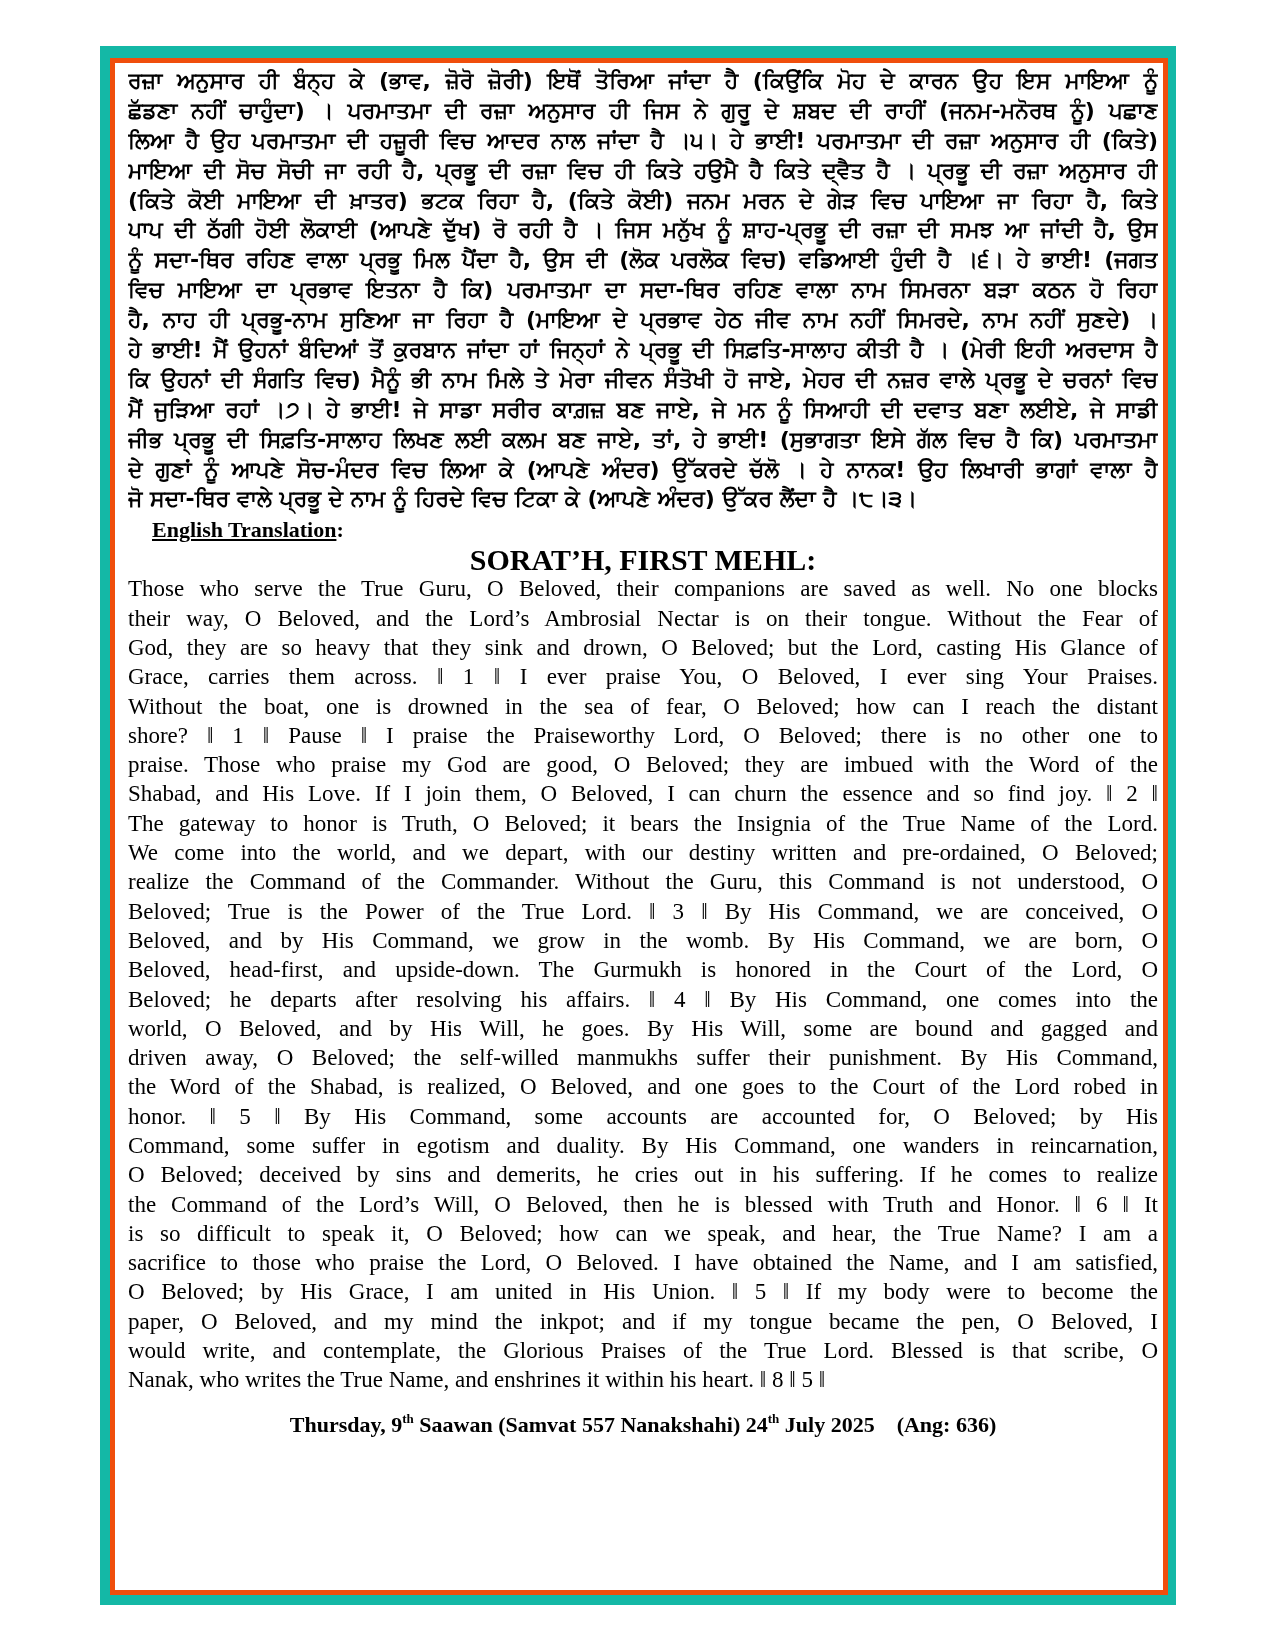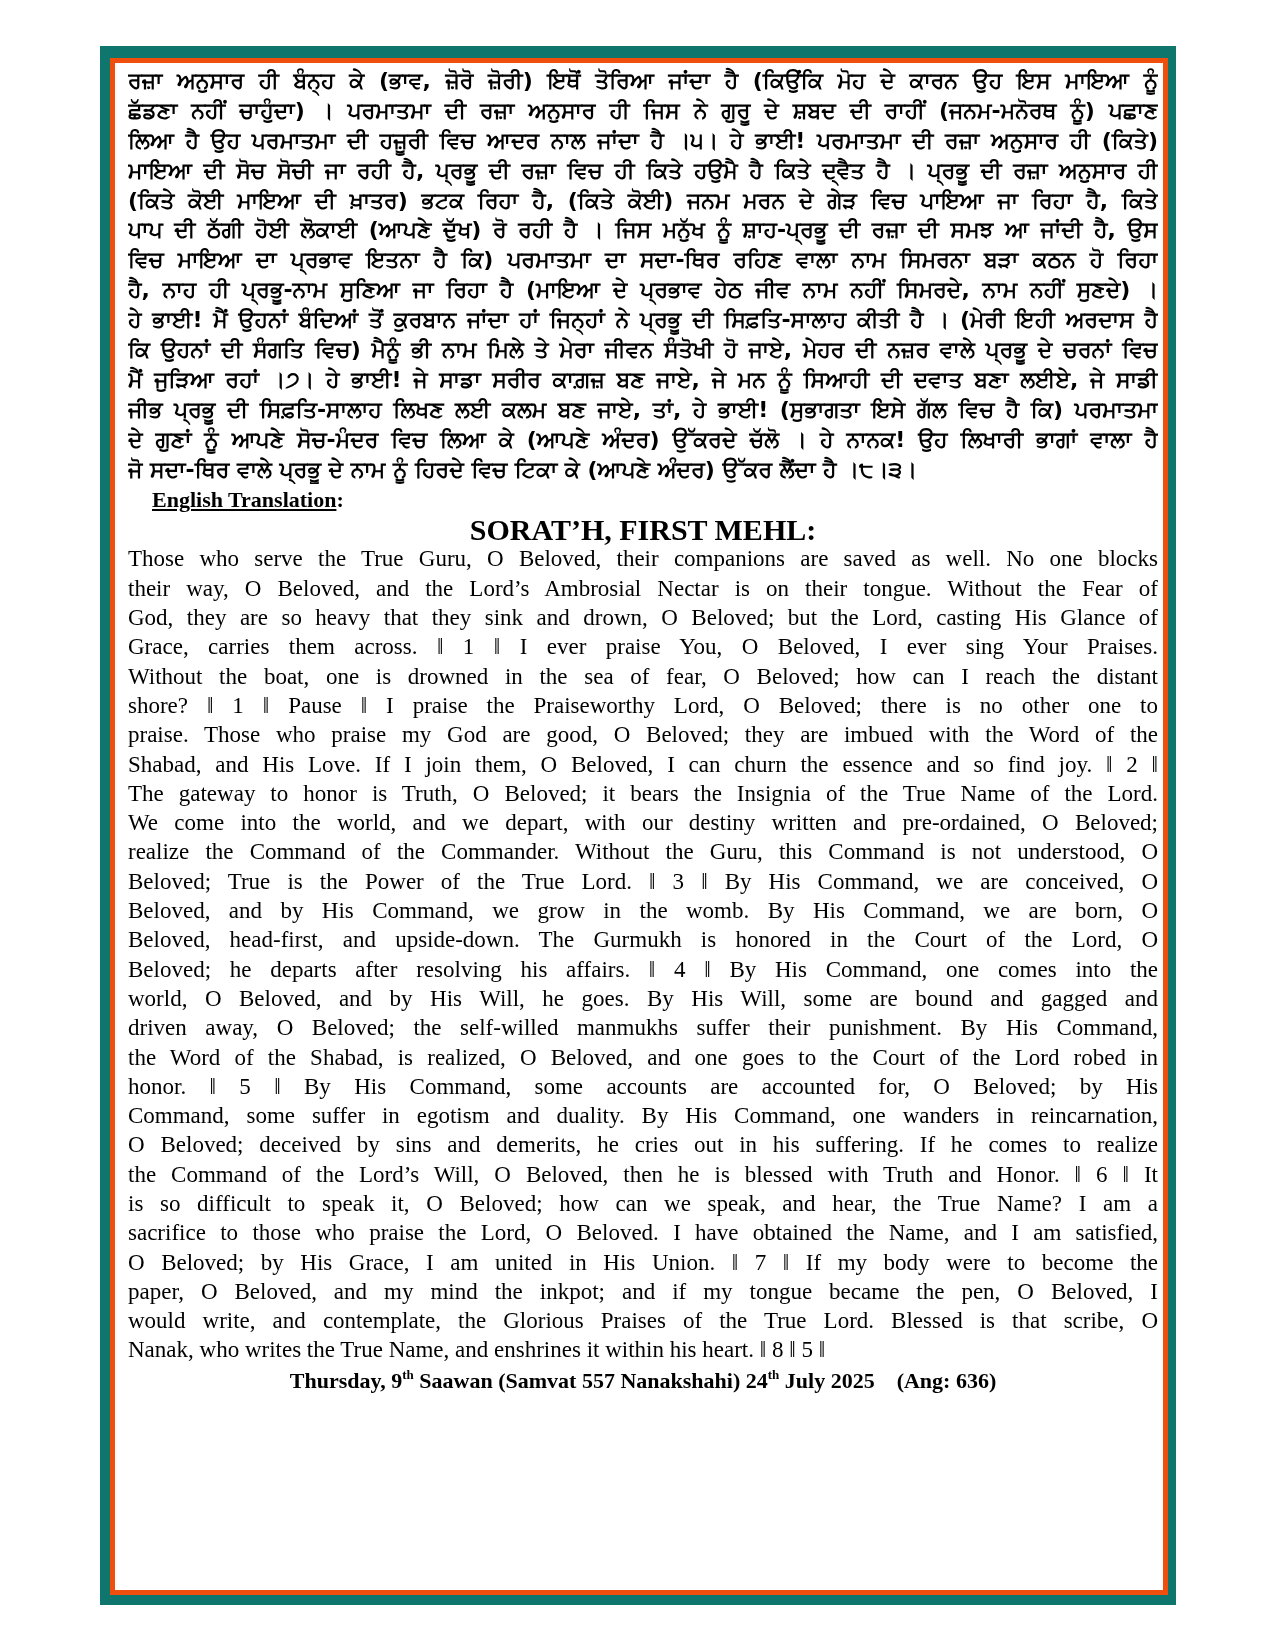--- a/index.html
+++ b/index.html
@@ -1,19 +1,19 @@
 <!DOCTYPE html>
 <html><head>
 <meta charset="utf-8">
 <style>
   html, body { margin: 0; padding: 0; background: #ffffff; }
   body { width: 1275px; height: 1650px; position: relative; overflow: hidden; }
   .frame {
     position: absolute; left: 100px; top: 46px; width: 1076px; height: 1559px;
-    box-sizing: border-box; background: #0f766e;
+    box-sizing: border-box; background: #14b8a6;
     padding: 12px 8px 10px 10px;
   }
   .frame-inner {
     width: 100%; height: 100%; box-sizing: border-box;
     border: 5px solid #f04e0c; background: #ffffff; position: relative;
   }
   .content { position: absolute; left: 13px; right: 0px; top: 0px; }
   .pa-line {
     height: 29.9px; line-height: 29.9px; white-space: nowrap; overflow: hidden;
     font-family: "DejaVu Sans", sans-serif; font-weight: bold; font-size: 22px;
@@ -29,39 +29,40 @@
     text-align: center; height: 29px; line-height: 29px; width: 1030px;
   }
   .en-line {
     font-family: Liberation Serif, serif; font-size: 23px; color: #000;
     height: 29.3px; line-height: 29.3px; white-space: nowrap;
     text-align: justify; text-align-last: justify; width: 1030px; overflow: hidden;
   }
   .en-line.last { text-align-last: left; }
   .footer {
     font-family: "Liberation Serif", serif; font-weight: bold; font-size: 22px;
-    text-align: center; width: 1030px; height: 32px; line-height: 32px; margin-top: 0;
+    text-align: center; width: 1030px; height: 32px; line-height: 32px; margin-top: 14px;
   }
   .footer sup { font-size: 13px; vertical-align: 9px; line-height: 0; }
   .ang { margin-left: 22px; }
 </style>
 </head>
 <body>
 
 <div class="frame">
   <div class="frame-inner">
     <div class="content">
 
       <div class="punjabi">
         <div class="pa-line">ਰਜ਼ਾ ਅਨੁਸਾਰ ਹੀ ਬੰਨ੍ਹ ਕੇ (ਭਾਵ, ਜ਼ੋਰੋ ਜ਼ੋਰੀ) ਇਥੋਂ ਤੋਰਿਆ ਜਾਂਦਾ ਹੈ (ਕਿਉਂਕਿ ਮੋਹ ਦੇ ਕਾਰਨ ਉਹ ਇਸ ਮਾਇਆ ਨੂੰ</div>
         <div class="pa-line">ਛੱਡਣਾ ਨਹੀਂ ਚਾਹੁੰਦਾ) । ਪਰਮਾਤਮਾ ਦੀ ਰਜ਼ਾ ਅਨੁਸਾਰ ਹੀ ਜਿਸ ਨੇ ਗੁਰੂ ਦੇ ਸ਼ਬਦ ਦੀ ਰਾਹੀਂ (ਜਨਮ-ਮਨੋਰਥ ਨੂੰ) ਪਛਾਣ</div>
         <div class="pa-line">ਲਿਆ ਹੈ ਉਹ ਪਰਮਾਤਮਾ ਦੀ ਹਜ਼ੂਰੀ ਵਿਚ ਆਦਰ ਨਾਲ ਜਾਂਦਾ ਹੈ ।੫। ਹੇ ਭਾਈ! ਪਰਮਾਤਮਾ ਦੀ ਰਜ਼ਾ ਅਨੁਸਾਰ ਹੀ (ਕਿਤੇ)</div>
         <div class="pa-line">ਮਾਇਆ ਦੀ ਸੋਚ ਸੋਚੀ ਜਾ ਰਹੀ ਹੈ, ਪ੍ਰਭੂ ਦੀ ਰਜ਼ਾ ਵਿਚ ਹੀ ਕਿਤੇ ਹਉਮੈ ਹੈ ਕਿਤੇ ਦ੍ਵੈਤ ਹੈ । ਪ੍ਰਭੂ ਦੀ ਰਜ਼ਾ ਅਨੁਸਾਰ ਹੀ</div>
         <div class="pa-line">(ਕਿਤੇ ਕੋਈ ਮਾਇਆ ਦੀ ਖ਼ਾਤਰ) ਭਟਕ ਰਿਹਾ ਹੈ, (ਕਿਤੇ ਕੋਈ) ਜਨਮ ਮਰਨ ਦੇ ਗੇੜ ਵਿਚ ਪਾਇਆ ਜਾ ਰਿਹਾ ਹੈ, ਕਿਤੇ</div>
         <div class="pa-line">ਪਾਪ ਦੀ ਠੱਗੀ ਹੋਈ ਲੋਕਾਈ (ਆਪਣੇ ਦੁੱਖ) ਰੋ ਰਹੀ ਹੈ । ਜਿਸ ਮਨੁੱਖ ਨੂੰ ਸ਼ਾਹ-ਪ੍ਰਭੂ ਦੀ ਰਜ਼ਾ ਦੀ ਸਮਝ ਆ ਜਾਂਦੀ ਹੈ, ਉਸ</div>
+        <div class="pa-line">ਨੂੰ ਸਦਾ-ਥਿਰ ਰਹਿਣ ਵਾਲਾ ਪ੍ਰਭੂ ਮਿਲ ਪੈਂਦਾ ਹੈ, ਉਸ ਦੀ (ਲੋਕ ਪਰਲੋਕ ਵਿਚ) ਵਡਿਆਈ ਹੁੰਦੀ ਹੈ ।੬। ਹੇ ਭਾਈ! (ਜਗਤ</div>
         <div class="pa-line">ਵਿਚ ਮਾਇਆ ਦਾ ਪ੍ਰਭਾਵ ਇਤਨਾ ਹੈ ਕਿ) ਪਰਮਾਤਮਾ ਦਾ ਸਦਾ-ਥਿਰ ਰਹਿਣ ਵਾਲਾ ਨਾਮ ਸਿਮਰਨਾ ਬੜਾ ਕਠਨ ਹੋ ਰਿਹਾ</div>
         <div class="pa-line">ਹੈ, ਨਾਹ ਹੀ ਪ੍ਰਭੂ-ਨਾਮ ਸੁਣਿਆ ਜਾ ਰਿਹਾ ਹੈ (ਮਾਇਆ ਦੇ ਪ੍ਰਭਾਵ ਹੇਠ ਜੀਵ ਨਾਮ ਨਹੀਂ ਸਿਮਰਦੇ, ਨਾਮ ਨਹੀਂ ਸੁਣਦੇ) ।</div>
         <div class="pa-line">ਹੇ ਭਾਈ! ਮੈਂ ਉਹਨਾਂ ਬੰਦਿਆਂ ਤੋਂ ਕੁਰਬਾਨ ਜਾਂਦਾ ਹਾਂ ਜਿਨ੍ਹਾਂ ਨੇ ਪ੍ਰਭੂ ਦੀ ਸਿਫ਼ਤਿ-ਸਾਲਾਹ ਕੀਤੀ ਹੈ । (ਮੇਰੀ ਇਹੀ ਅਰਦਾਸ ਹੈ</div>
         <div class="pa-line">ਕਿ ਉਹਨਾਂ ਦੀ ਸੰਗਤਿ ਵਿਚ) ਮੈਨੂੰ ਭੀ ਨਾਮ ਮਿਲੇ ਤੇ ਮੇਰਾ ਜੀਵਨ ਸੰਤੋਖੀ ਹੋ ਜਾਏ, ਮੇਹਰ ਦੀ ਨਜ਼ਰ ਵਾਲੇ ਪ੍ਰਭੂ ਦੇ ਚਰਨਾਂ ਵਿਚ</div>
         <div class="pa-line">ਮੈਂ ਜੁੜਿਆ ਰਹਾਂ ।੭। ਹੇ ਭਾਈ! ਜੇ ਸਾਡਾ ਸਰੀਰ ਕਾਗ਼ਜ਼ ਬਣ ਜਾਏ, ਜੇ ਮਨ ਨੂੰ ਸਿਆਹੀ ਦੀ ਦਵਾਤ ਬਣਾ ਲਈਏ, ਜੇ ਸਾਡੀ</div>
         <div class="pa-line">ਜੀਭ ਪ੍ਰਭੂ ਦੀ ਸਿਫ਼ਤਿ-ਸਾਲਾਹ ਲਿਖਣ ਲਈ ਕਲਮ ਬਣ ਜਾਏ, ਤਾਂ, ਹੇ ਭਾਈ! (ਸੁਭਾਗਤਾ ਇਸੇ ਗੱਲ ਵਿਚ ਹੈ ਕਿ) ਪਰਮਾਤਮਾ</div>
         <div class="pa-line">ਦੇ ਗੁਣਾਂ ਨੂੰ ਆਪਣੇ ਸੋਚ-ਮੰਦਰ ਵਿਚ ਲਿਆ ਕੇ (ਆਪਣੇ ਅੰਦਰ) ਉੱਕਰਦੇ ਚੱਲੋ । ਹੇ ਨਾਨਕ! ਉਹ ਲਿਖਾਰੀ ਭਾਗਾਂ ਵਾਲਾ ਹੈ</div>
         <div class="pa-line" style="text-align-last:left">ਜੋ ਸਦਾ-ਥਿਰ ਵਾਲੇ ਪ੍ਰਭੂ ਦੇ ਨਾਮ ਨੂੰ ਹਿਰਦੇ ਵਿਚ ਟਿਕਾ ਕੇ (ਆਪਣੇ ਅੰਦਰ) ਉੱਕਰ ਲੈਂਦਾ ਹੈ ।੮।੩।</div>
       </div>
 
@@ -89,21 +90,21 @@
         <div class="en-line">Beloved; he departs after resolving his affairs.  ‖ 4 ‖   By His Command, one comes into the</div>
         <div class="en-line">world, O Beloved, and by His Will, he goes. By His Will, some are bound and gagged and</div>
         <div class="en-line">driven away, O Beloved; the self-willed manmukhs suffer their punishment. By His Command,</div>
         <div class="en-line">the Word of the Shabad, is realized, O Beloved, and one goes to the Court of the Lord robed in</div>
         <div class="en-line">honor.  ‖ 5 ‖   By His Command, some accounts are accounted for, O Beloved; by His</div>
         <div class="en-line">Command, some suffer in egotism and duality. By His Command, one wanders in reincarnation,</div>
         <div class="en-line">O Beloved; deceived by sins and demerits, he cries out in his suffering. If he comes to realize</div>
         <div class="en-line">the Command of the Lord’s Will, O Beloved, then he is blessed with Truth and Honor.  ‖ 6 ‖  It</div>
         <div class="en-line">is so difficult to speak it, O Beloved; how can we speak, and hear, the True Name? I am a</div>
         <div class="en-line">sacrifice to those who praise the Lord, O Beloved. I have obtained the Name, and I am satisfied,</div>
-        <div class="en-line">O Beloved; by His Grace, I am united in His Union.  ‖ 7 ‖   If my body were to become the</div>
+        <div class="en-line">O Beloved; by His Grace, I am united in His Union.  ‖ 5 ‖   If my body were to become the</div>
         <div class="en-line">paper, O Beloved, and my mind the inkpot; and if my tongue became the pen, O Beloved, I</div>
         <div class="en-line">would write, and contemplate, the Glorious Praises of the True Lord. Blessed is that scribe, O</div>
         <div class="en-line last">Nanak, who writes the True Name, and enshrines it within his heart.  ‖ 8 ‖ 5 ‖</div>
       </div>
 
       <div class="footer">
         <span>Thursday, 9</span><sup>th</sup><span> Saawan (Samvat 557 Nanakshahi) 24</span><sup>th</sup><span> July 2025</span><span class="ang">(Ang: 636)</span>
       </div>
 
     </div>

